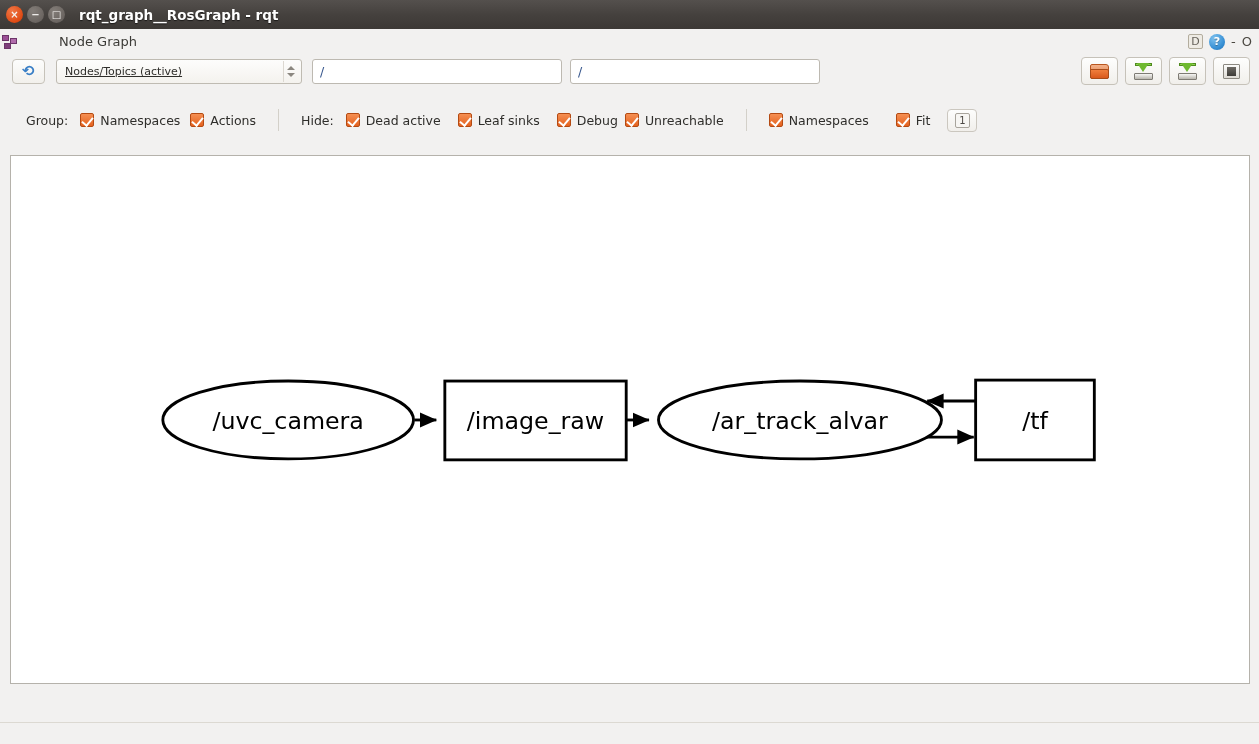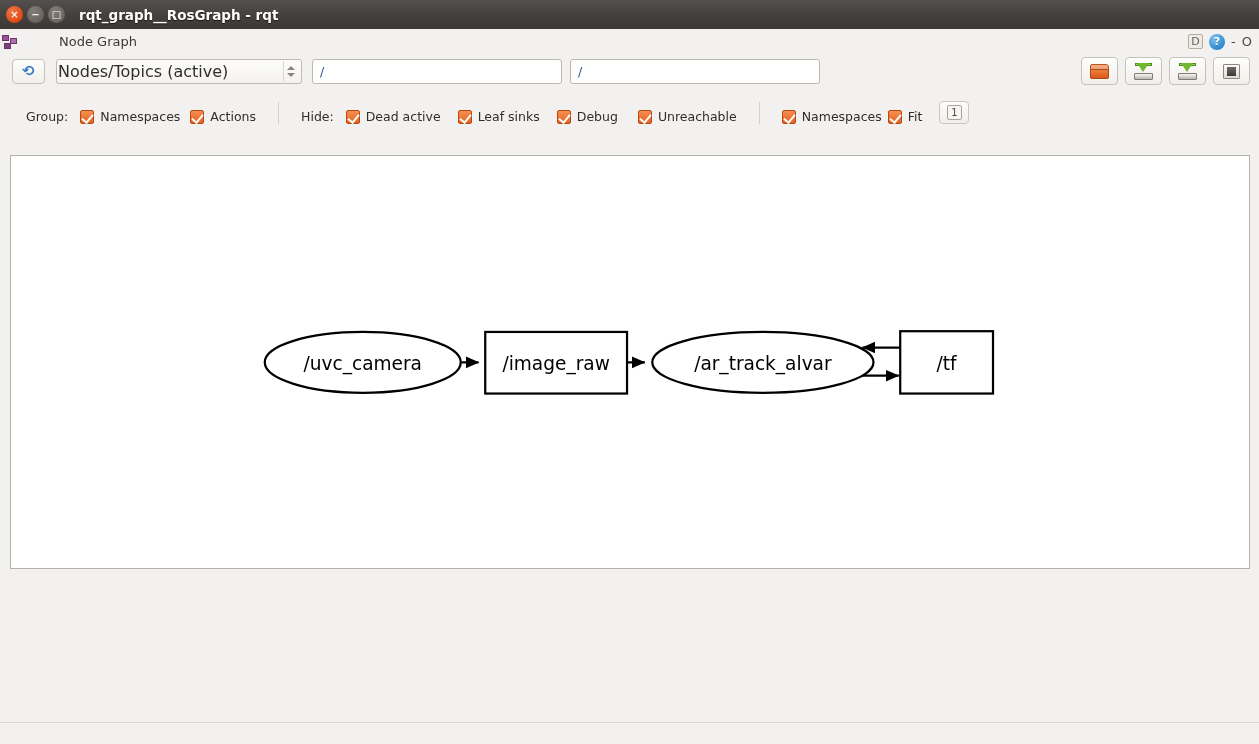--- a/index.html
+++ b/index.html
@@ -77,21 +77,21 @@
   #refresh-button { left: 12px; top: 59px; width: 33px; height: 25px; }
   .refresh-glyph { font-size: 15px; color: #3a7fc6; font-weight: bold; line-height:1;
                    transform: scaleX(-1); }
 
   #graph-type-combo {
     position: absolute; left: 56px; top: 59px; width: 246px; height: 25px;
     background: linear-gradient(to bottom,#fdfdfc 0%,#f4f2ee 100%);
     border: 1px solid #bfbbb2; border-radius: 3px;
     display: flex; align-items: center;
   }
-  #graph-type-label { font-size: 16px; color: #2f2e2b; margin-left: 1px; }
+  #graph-type-label { font-size: 11px; color: #2f2e2b; margin-left: 8px; text-decoration: underline; }
   .spin {
     margin-left: auto; margin-right: 4px; width: 14px; height: 21px;
     display: flex; flex-direction: column; align-items: center; justify-content: center; gap: 3px;
     border-left: 1px solid #dcd8d1;
   }
   .tri-up { width: 0; height: 0; border-left: 4px solid transparent; border-right: 4px solid transparent; border-bottom: 4px solid #8b8780; }
   .tri-dn { width: 0; height: 0; border-left: 4px solid transparent; border-right: 4px solid transparent; border-top: 4px solid #8b8780; }
 
   .txtfield {
     position: absolute; top: 59px; height: 25px;
@@ -126,22 +126,22 @@
   .disk .arrow { position:absolute; left:3px; top:0; width:0; height:0;
     border-left:6px solid transparent; border-right:6px solid transparent; border-top:9px solid #6fb92f; }
   .disk .bar { position:absolute; left:1px; top:0px; width:17px; height:3px; background:#8ed44f; border:1px solid #4f8a1f; }
   
   .shot { width: 17px; height: 15px; border:1px solid #8b8880; background: linear-gradient(to bottom,#fbfbfa,#dedbd4);
           display:flex; align-items:center; justify-content:center; border-radius:1px; }
   .shot .inner { width: 9px; height: 9px; background: linear-gradient(to bottom,#6d6a64,#3d3b37); }
 
   
   #toolbar2 {
-    position: absolute; left: 0; top: 92px; width: 1259px; height: 32px;
-    display: flex; align-items: flex-end;
+    position: absolute; left: 0; top: 104px; width: 1259px; height: 32px;
+    display: flex; align-items: center;
   }
   .tb2-label { font-size: 12.5px; color: #2f2e2b; }
   .cbitem { display: flex; align-items: center; gap: 6px; }
   .cbitem .cblabel { font-size: 12.5px; color: #2f2e2b; }
   .cbox {
     width: 14px; height: 14px; border-radius: 2px;
     background: linear-gradient(to bottom,#f58f52 0%,#e4621f 100%);
     border: 1px solid #b44a12;
     position: relative;
   }
@@ -158,21 +158,21 @@
     display: flex; align-items: center; justify-content: center;
   }
   #zoom-reset-inner {
     width: 15px; height: 15px; border: 1px solid #a8a49c; border-radius: 2px;
     background: #f7f6f3; font-size: 10px; color: #4c4945;
     display: flex; align-items: center; justify-content: center;
   }
 
   
   #graph-canvas {
-    position: absolute; left: 10px; top: 155px; width: 1240px; height: 414px;
+    position: absolute; left: 10px; top: 155px; width: 1240px; height: 529px;
     background: #ffffff; border: 1px solid #b5b2ab;
   }
   #graph-svg { display: block; width: 100%; height: 100%; }
   .gnode-text {
     font-family: "DejaVu Sans", "Liberation Sans", sans-serif;
     font-size: 25px; fill: #000000; text-anchor: middle; dominant-baseline: central;
   }
 
   #bottom-sep {
     position: absolute; left: 0; top: 722px; width: 1259px; height: 1px; background: #dcd9d2;
@@ -288,33 +288,33 @@
   <span class="cbitem" style="margin-left:17px">
     <span class="cbox"></span>
     <span class="cblabel">Leaf sinks</span>
   </span>
 
   <span class="cbitem" style="margin-left:17px">
     <span class="cbox"></span>
     <span class="cblabel">Debug</span>
   </span>
 
-  <span class="cbitem" style="margin-left:20px">
+  <span class="cbitem" style="margin-left:7px">
     <span class="cbox"></span>
     <span class="cblabel">Unreachable</span>
   </span>
 
   <span class="vsep" style="margin-left:22px"></span>
 
   <span class="cbitem" style="margin-left:22px">
     <span class="cbox"></span>
     <span class="cblabel">Namespaces</span>
   </span>
 
-  <span class="cbitem" style="margin-left:6px">
+  <span class="cbitem" style="margin-left:27px">
     <span class="cbox"></span>
     <span class="cblabel">Fit</span>
   </span>
 
   <span id="zoom-reset-button" style="margin-left:17px">
     <span id="zoom-reset-inner">1</span>
   </span>
 </div>
 
 <div id="graph-canvas">

